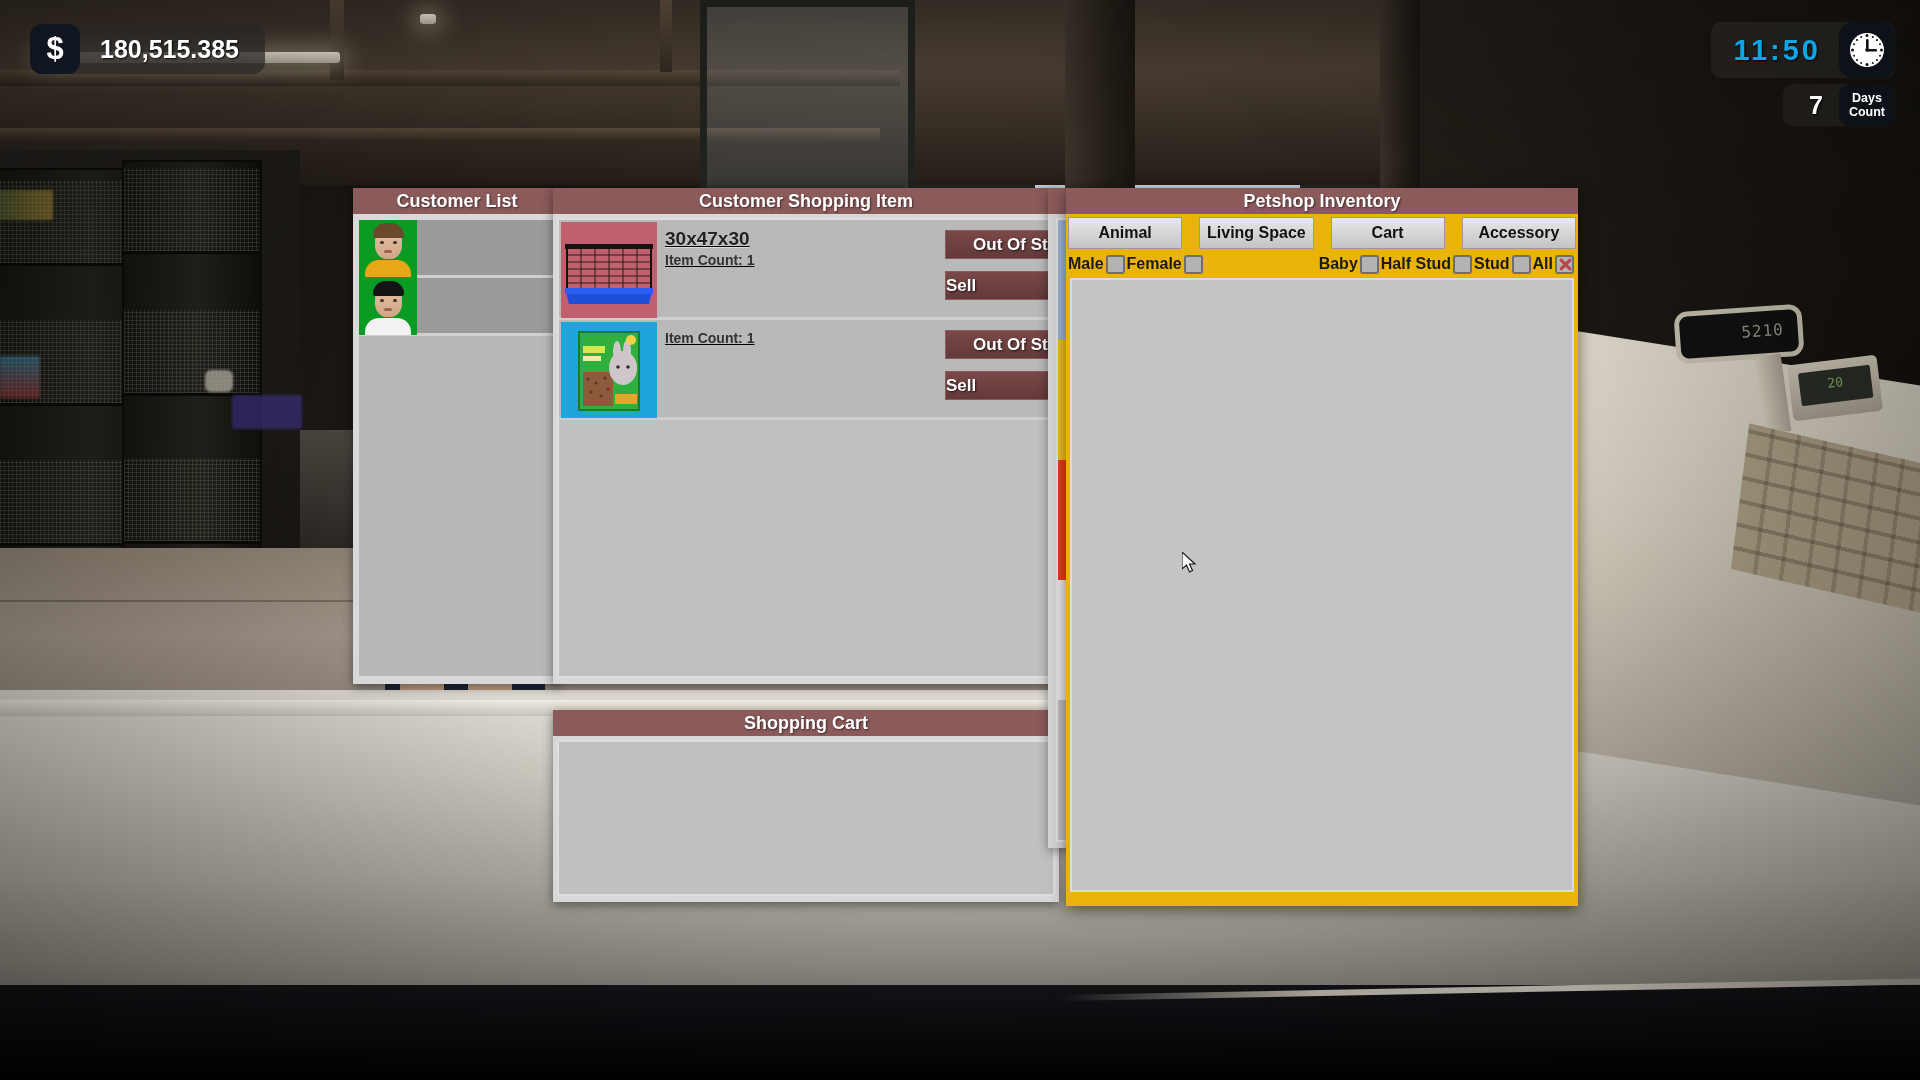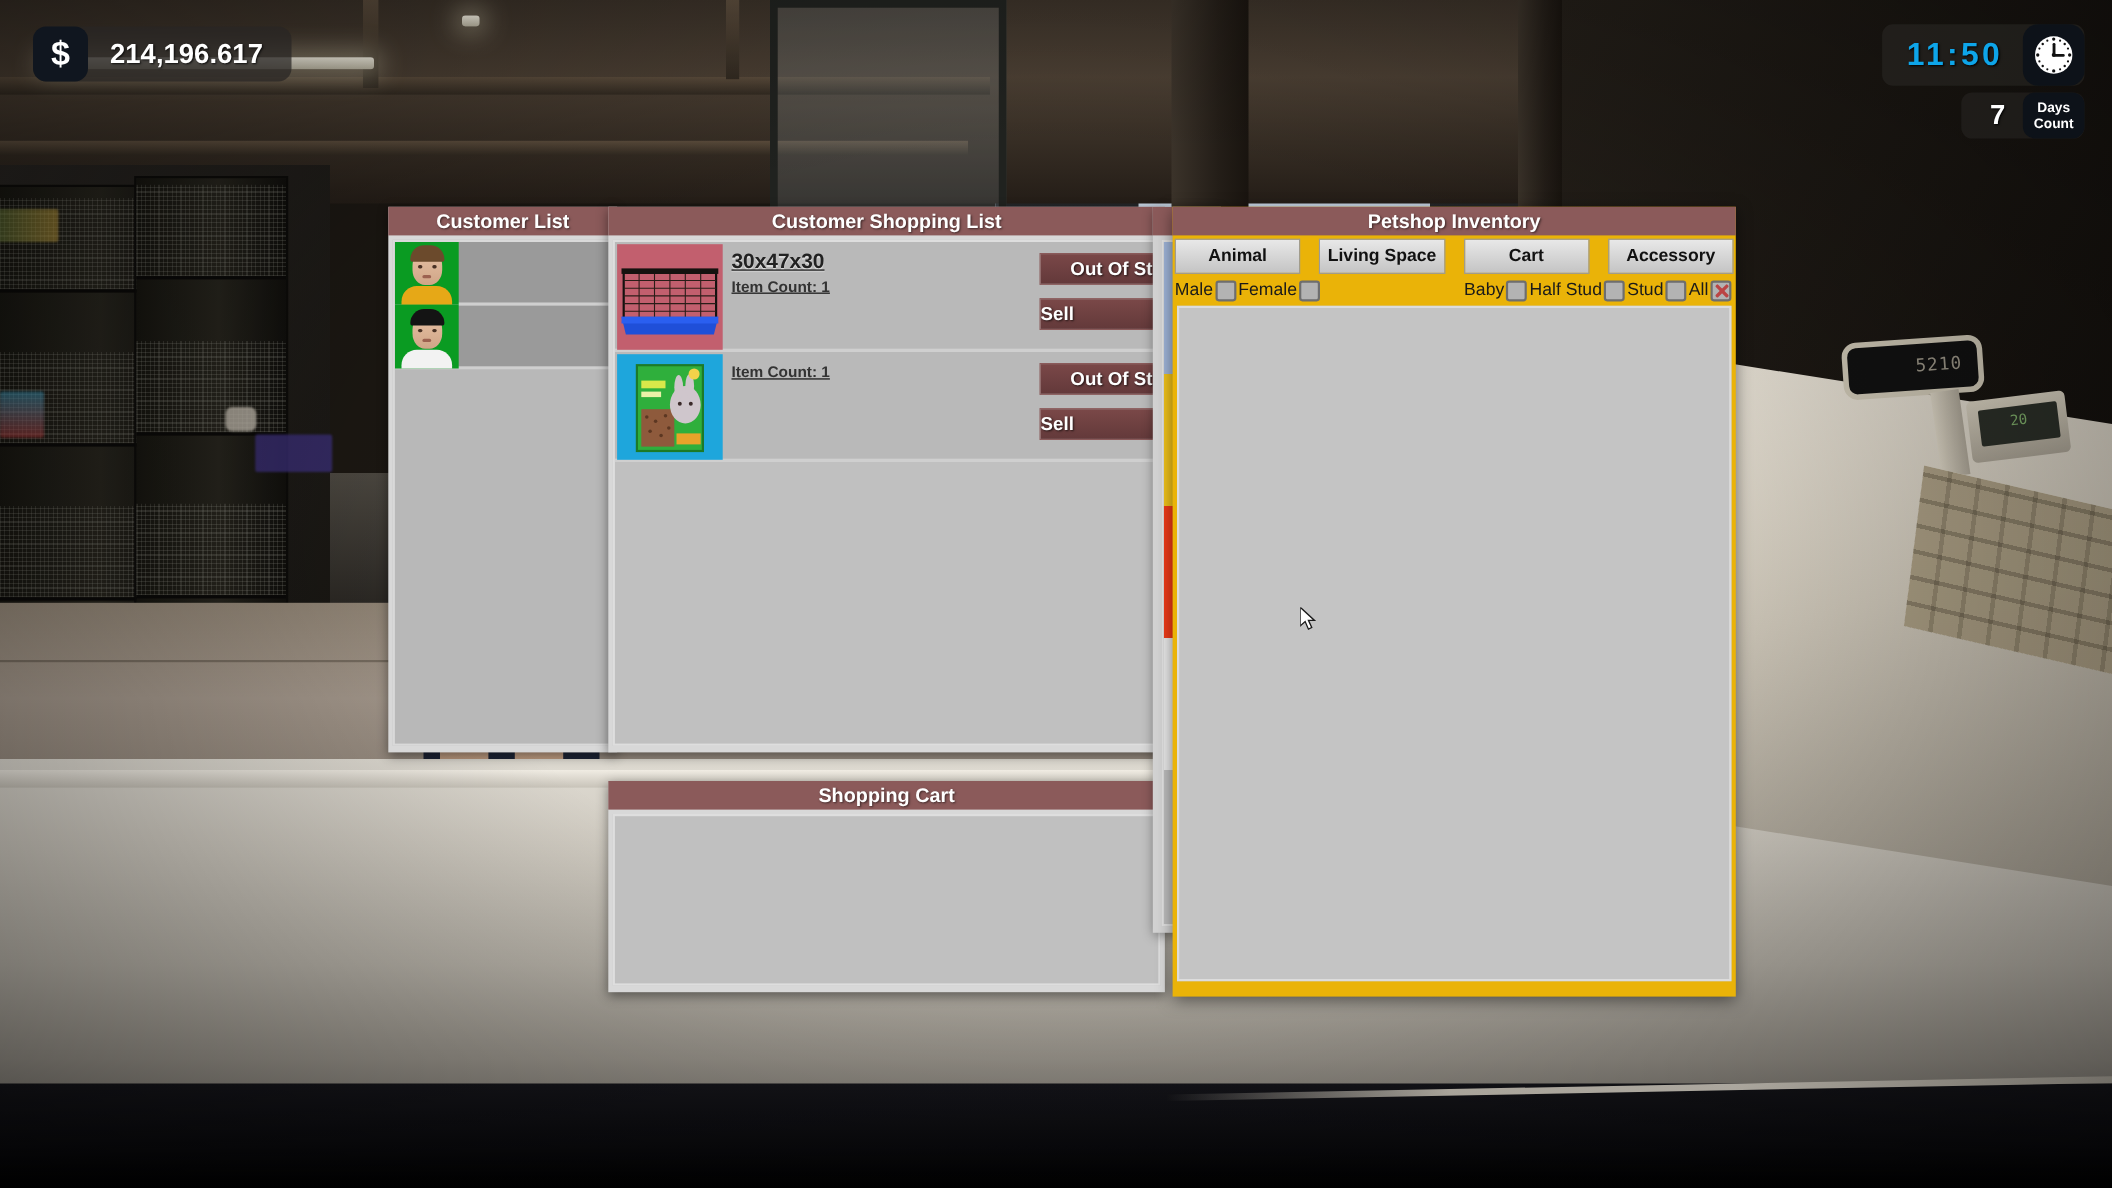--- a/index.html
+++ b/index.html
@@ -279,21 +279,21 @@
   }
   .tabs { display:flex; gap:17px; padding:3px 2px 0; }
   .tab {
     flex:1; height:32px; line-height:30px; text-align:center;
     font-size:16px; font-weight:bold; color:#111;
     background:linear-gradient(180deg,#e8e8e8,#c4c4c4);
     border:1px solid #9a9a9a; cursor:pointer;
   }
   .filters {
     display:flex; height:26px; padding:0 2px; margin-top:2px;
-    font-size:16px; font-weight:normal; color:#1a1a1a;
+    font-size:16px; font-weight:bold; color:#1a1a1a;
   }
   .fgroup { display:flex; align-items:center; }
   .cbox {
     width:19px; height:19px; margin:0 2px; background:#b3b3b3;
     border:2px solid #6e6e6e; border-radius:3px; position:relative; cursor:pointer;
   }
   .cbox.checked::before, .cbox.checked::after {
     content:""; position:absolute; left:1px; top:6px; width:15px; height:3px;
     background:#bb4444; border-radius:1px;
   }
@@ -367,21 +367,21 @@
     <i>20</i>
   </div>
   <div class="keyboard"></div>
   <div class="counter-dark"></div>
   <div class="counter-stripe"></div>
   <div class="vignette"></div>
 </div>
 
 <div class="hud-money">
   <div class="coin">$</div>
-  <div class="amount">214,196.617</div>
+  <div class="amount">180,515.385</div>
 </div>
 
 <div class="hud-time">
   <div class="tval">11:50</div>
   <div class="clock-box">
     <svg width="40" height="40" viewBox="0 0 40 40" aria-hidden="true">
       <circle cx="20" cy="20" r="17" fill="#fff"></circle>
       <g fill="#111">
         <circle cx="20" cy="5.5" r="1.5"></circle>
           <circle cx="34.5" cy="20" r="1.5"></circle>
@@ -441,21 +441,21 @@
               <div class="mouth"></div>
             </div>
           <div class="torso" style="background:#f2f2f2"></div>
         </div>
       </div>
     </div>
   </div>
 </div>
 
 <div id="win-shopping">
-  <div class="panel-title">Customer Shopping List</div>
+  <div class="panel-title">Customer Shopping Item</div>
   <div class="panel-body">
 
     <div class="sl-row">
       <div class="sl-thumb" style="background:#c25f6e">
         <svg width="96" height="96" viewBox="0 0 96 96" aria-hidden="true">
           <rect x="6" y="26" width="84" height="42" fill="none" stroke="#14110f" stroke-width="2"></rect>
           <g stroke="#2a1d18" stroke-width="1">
             <line x1="6" y1="33" x2="90" y2="33"></line>
               <line x1="6" y1="40" x2="90" y2="40"></line>
             <line x1="6" y1="47" x2="90" y2="47"></line>

